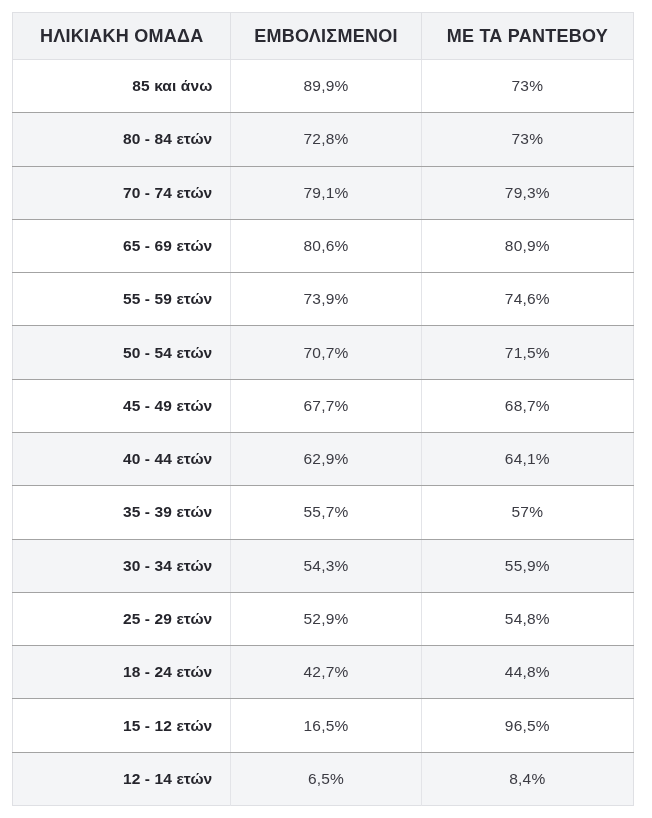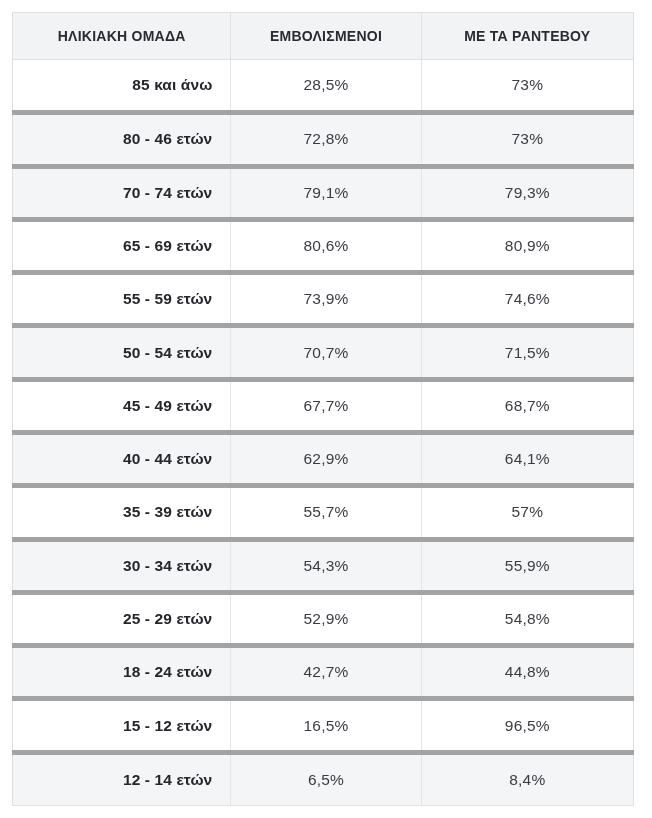--- a/index.html
+++ b/index.html
@@ -35,38 +35,38 @@
   }
 
   col.c-group { width: 218px; }
   col.c-val   { width: 190px; }
   col.c-val2  { width: 212px; }
 
   thead th {
     box-sizing: border-box;
     background: #f2f3f5;
     color: #2a2a32;
-    font-size: 14px;
+    font-size: 18px;
     font-weight: 700;
     letter-spacing: 0.25px;
     text-align: center;
     height: 47px;
     padding: 0 10px;
     border-right: 1px solid #dfe0e4;
     border-bottom: 1px solid #dfe0e4;
     white-space: nowrap;
   }
   thead th:last-child { border-right: none; margin-left: 46px; }
 
   tbody td {
     box-sizing: border-box;
     height: 46.6px;
     padding: 0 18px;
     border-right: 1px solid #e3e4e8;
-    border-bottom: 5px solid #a3a3a3;
+    border-bottom: 1px solid #a3a3a3;
     font-size: 15.5px;
     color: #32323a;
     white-space: nowrap;
   }
   tbody td:last-child { border-right: none; }
   tbody tr:last-child td { border-bottom: none; }
 
   tbody tr.odd td  { background: #ffffff; }
   tbody tr.even td { background: #f4f5f7; }
 
@@ -96,25 +96,25 @@
     <thead>
       <tr>
         <th>ΗΛΙΚΙΑΚΗ ΟΜΑΔΑ</th>
         <th>ΕΜΒΟΛΙΣΜΕΝΟΙ</th>
         <th>ΜΕ ΤΑ ΡΑΝΤΕΒΟΥ</th>
       </tr>
     </thead>
     <tbody id="table-body">
         <tr class="odd">
           <td class="group">85 και άνω</td>
-          <td class="value">28,5%</td>
+          <td class="value">89,9%</td>
           <td class="value">73%</td>
         </tr>
         <tr class="even">
-          <td class="group">80 - 46 ετών</td>
+          <td class="group">80 - 84 ετών</td>
           <td class="value">72,8%</td>
           <td class="value">73%</td>
         </tr>
         <tr class="even">
           <td class="group">70 - 74 ετών</td>
           <td class="value">79,1%</td>
           <td class="value">79,3%</td>
         </tr>
         <tr class="odd">
           <td class="group">65 - 69 ετών</td>

